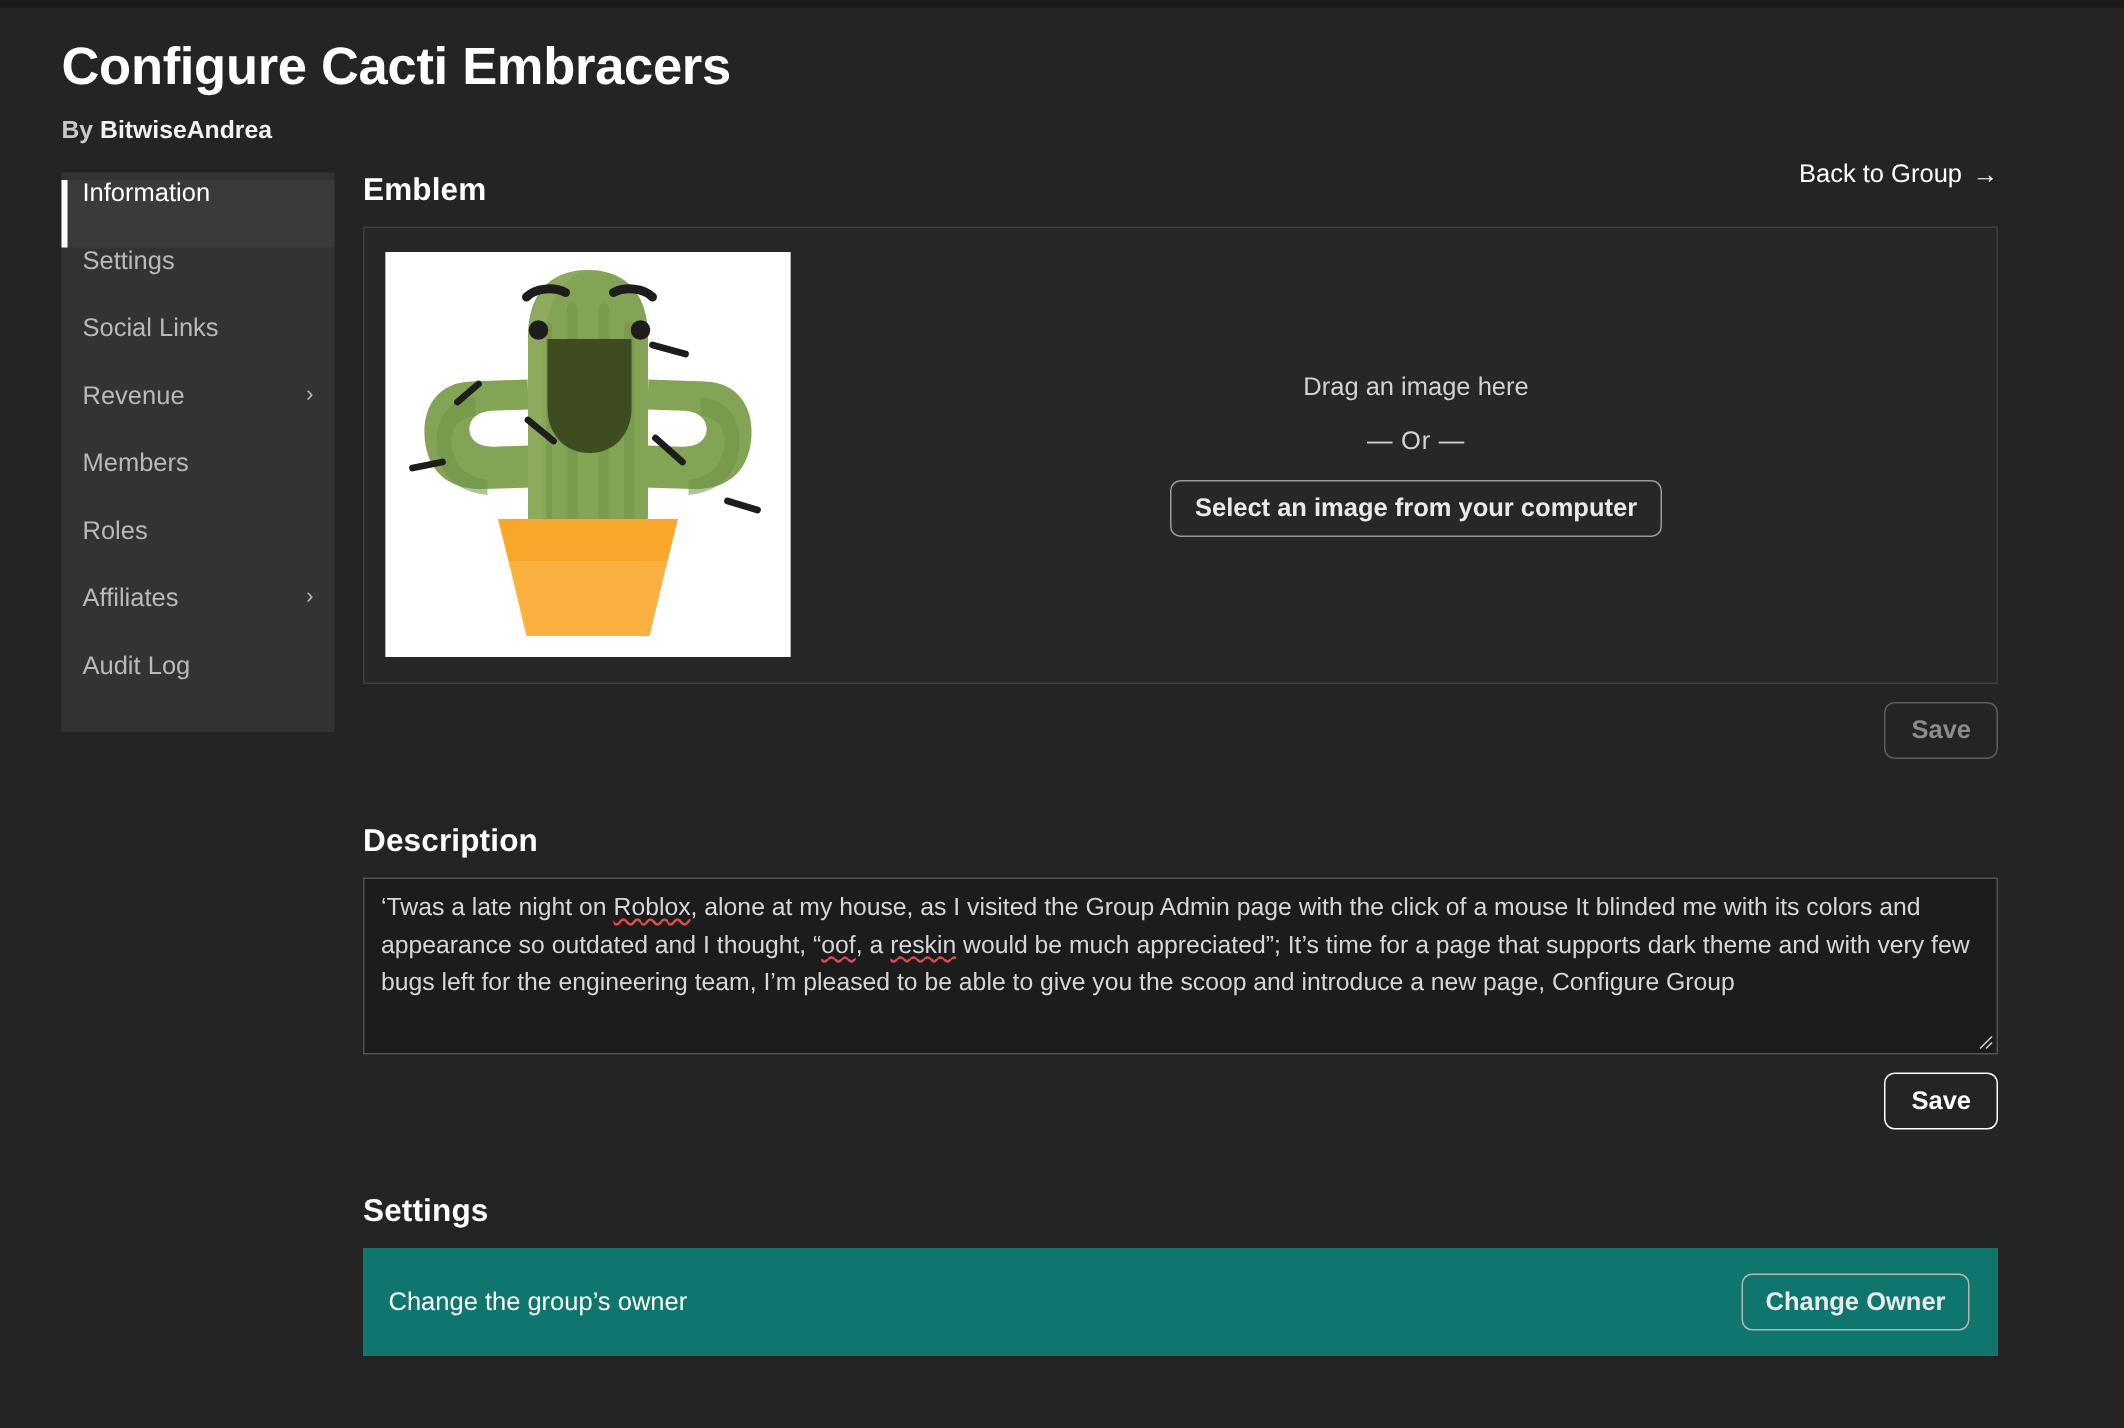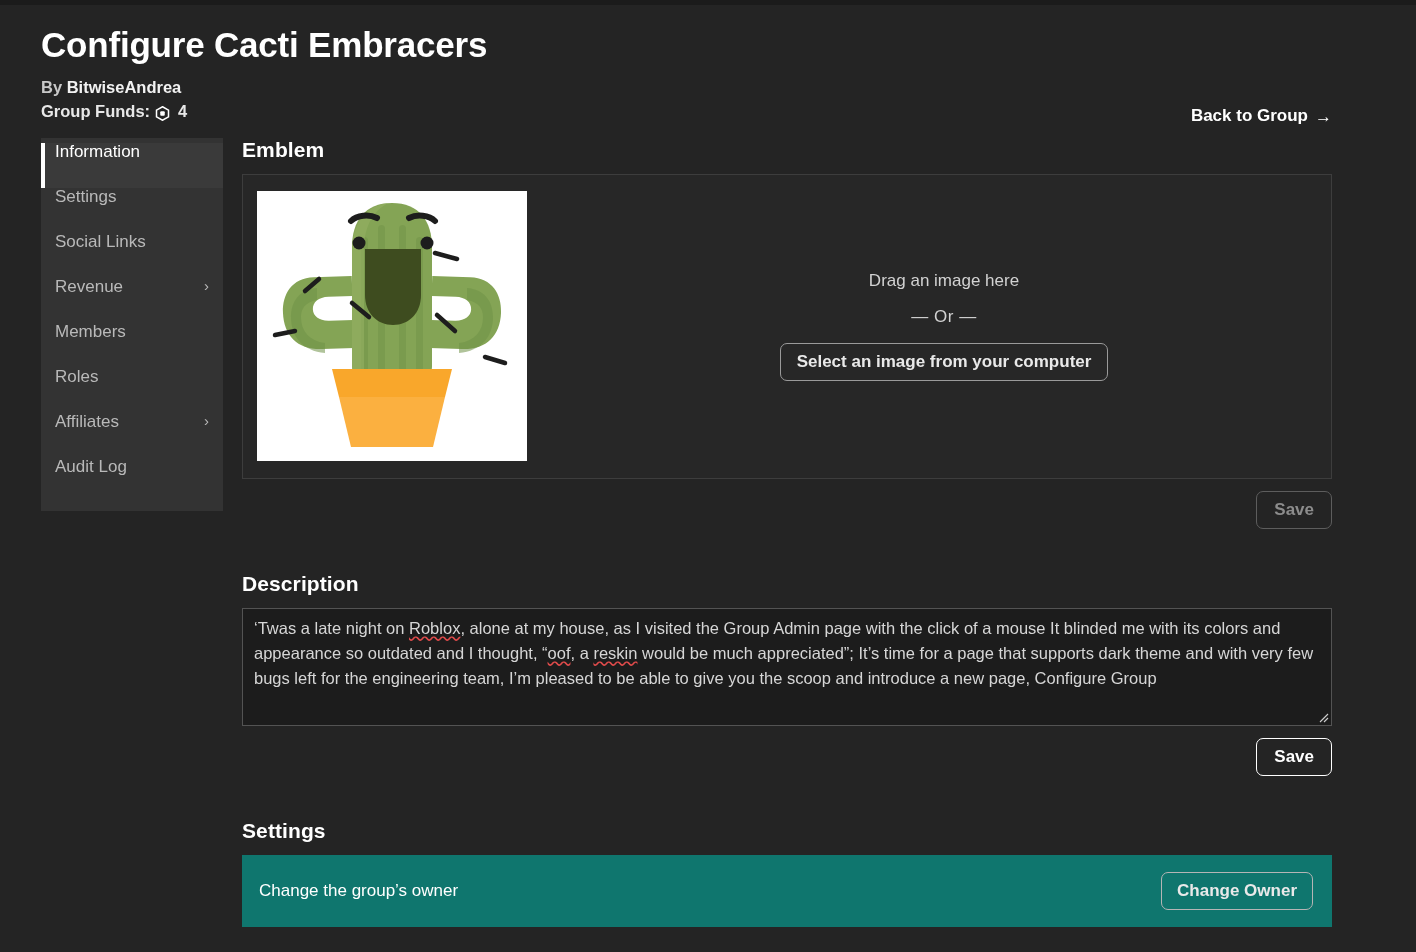--- a/index.html
+++ b/index.html
@@ -74,21 +74,21 @@
     position: relative;
     top: 1px;
   }
   .funds-amount { margin-left: 2px; }
 
   .back-link {
     position: absolute;
     right: 84px;
     top: 101px;
     font-size: 17px;
-    font-weight: bold;
+    font-weight: normal;
     color: #ffffff;
     text-decoration: none;
     display: flex;
     align-items: center;
     gap: 7px;
     cursor: pointer;
     white-space: nowrap;
   }
   .back-link .arrow { font-size: 17px; line-height: 1; }
 
@@ -284,30 +284,20 @@
 <div class="page">
 
   <div class="header">
     <h1 class="page-title">Configure Cacti Embracers</h1>
 
     <div class="byline">
       <span>By</span>
       <span class="author">BitwiseAndrea</span>
     </div>
 
-    <div class="funds-row">
-      <span>Group Funds:</span>
-      <span class="robux-icon">
-        <svg viewBox="0 0 16 16" width="15" height="15" aria-hidden="true">
-          <path d="M8 0.8 L14.4 4.4 L14.4 11.6 L8 15.2 L1.6 11.6 L1.6 4.4 Z" fill="none" stroke="#ffffff" stroke-width="1.6"></path>
-          <rect x="5.6" y="5.6" width="4.8" height="4.8" rx="1.1" fill="#ffffff"></rect>
-        </svg>
-      </span>
-      <span class="funds-amount">4</span>
-    </div>
 
     <a class="back-link" href="#">
       <span>Back to Group</span>
       <span class="arrow">→</span>
     </a>
   </div>
 
   <div class="body-wrap">
 
     <nav class="sidebar" id="sidebar">

